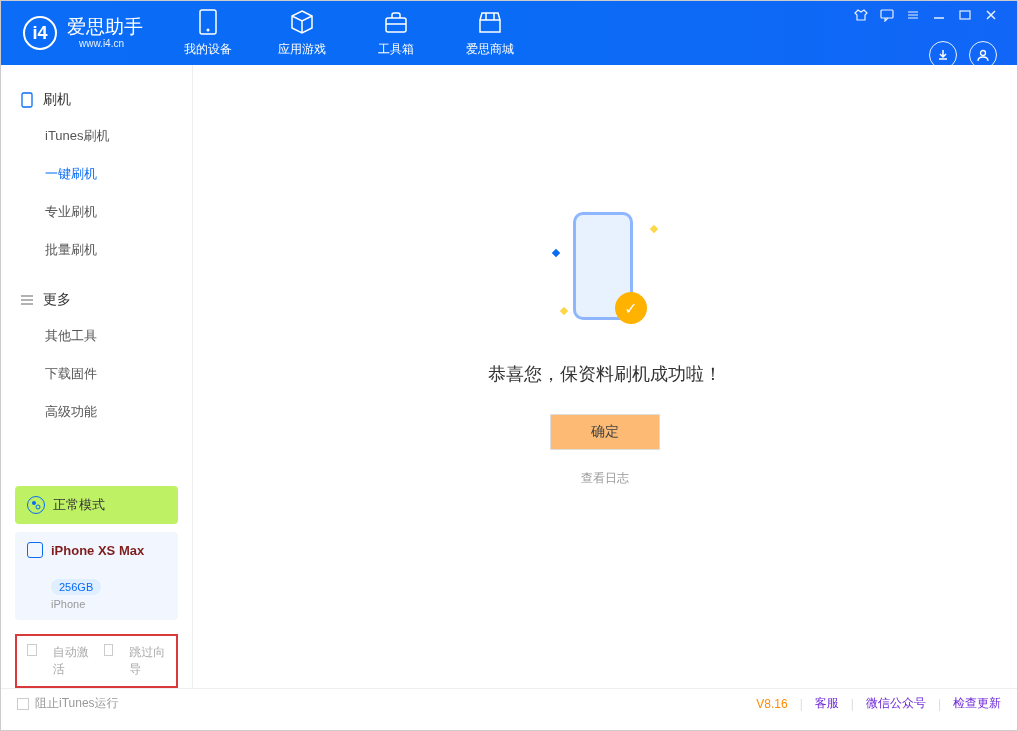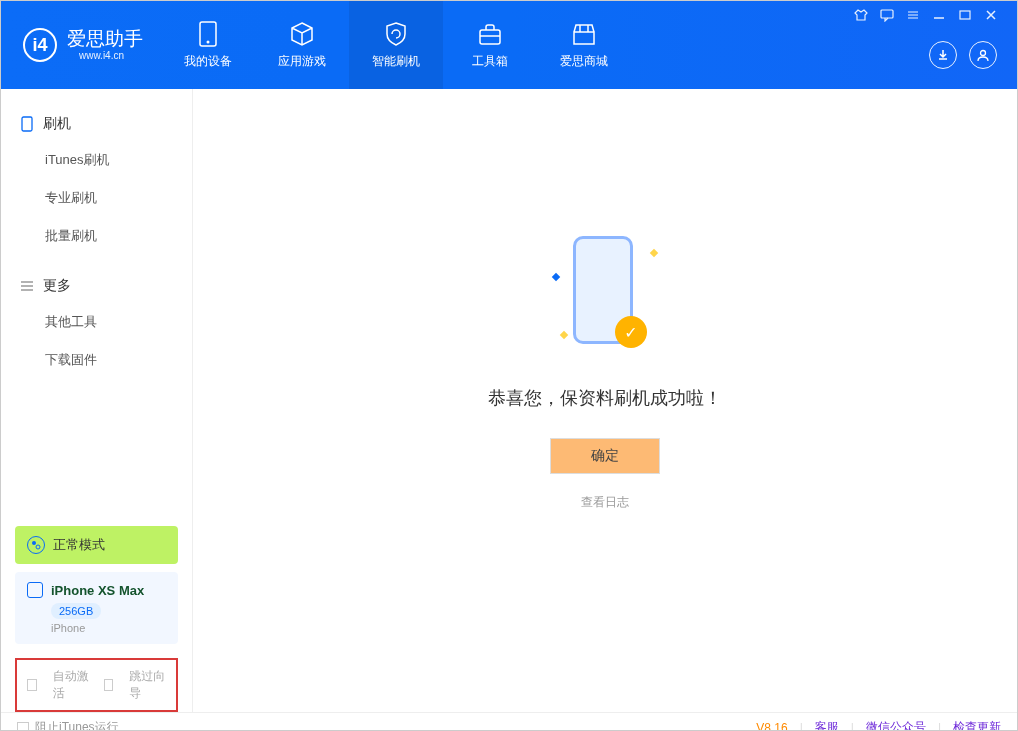--- a/index.html
+++ b/index.html
@@ -1,19 +1,19 @@
 <!DOCTYPE html>
 <html><head>
 <meta charset="utf-8">
 <style>
 * { margin: 0; padding: 0; box-sizing: border-box; font-family: "Microsoft YaHei", Arial, sans-serif; }
 body { background: #fff; width: 1018px; height: 731px; overflow: hidden; border: 1px solid #ccc; }
 
 
-.header { background: linear-gradient(90deg, #0b6cf7 0%, #0a6bf6 30%, #0a6bf6 50%, #1166f7 100%); height: 88px; display: flex; align-items: stretch; color: #fff; position: relative; }
+.header { background: linear-gradient(90deg, #0b6cf7 0%, #0a6bf6 30%, #0a6bf6 50%, #1166f7 100%); height: 64px; display: flex; align-items: stretch; color: #fff; position: relative; }
 .logo-area { display: flex; align-items: center; padding: 0 18px 0 22px; }
 .logo-circle { width: 34px; height: 34px; border: 2px solid #fff; border-radius: 50%; display: flex; align-items: center; justify-content: center; font-weight: bold; font-size: 18px; margin-right: 10px; }
 .logo-text { font-size: 19px; font-weight: 500; line-height: 1.1; }
 .logo-sub { font-size: 10px; opacity: 0.9; margin-left: 12px; }
 .nav-tabs { display: flex; }
 .nav-tab { width: 94px; display: flex; flex-direction: column; align-items: center; justify-content: center; cursor: pointer; position: relative; }
 .nav-tab.active { background: rgba(0,0,0,0.08); }
 .nav-icon { width: 28px; height: 28px; margin-bottom: 5px; display: flex; align-items: center; justify-content: center; }
 .nav-label { font-size: 12px; }
 .header-right { position: absolute; right: 0; top: 0; display: flex; flex-direction: column; align-items: flex-end; padding-right: 10px; }
@@ -26,26 +26,26 @@
 .body-area { display: flex; height: calc(100% - 76px - 30px); }
 .sidebar { width: 192px; border-right: 1px solid #eee; padding-top: 18px; display: flex; flex-direction: column; position: relative; }
 .side-section-title { display: flex; align-items: center; padding: 8px 18px; font-size: 14px; color: #333; font-weight: 500; }
 .side-section-icon { width: 16px; height: 16px; margin-right: 8px; display: flex; align-items: center; justify-content: center; }
 .side-item { padding: 10px 18px 10px 44px; font-size: 13px; color: #555; cursor: pointer; }
 .side-item.active { color: #0a6bf6; }
 .sidebar-spacer { flex: 1; }
 .mode-box { margin: 8px 14px; background: #bef264; border-radius: 4px; padding: 10px 12px; display: flex; align-items: center; font-size: 13px; color: #333; }
 .mode-icon { width: 18px; height: 18px; border: 1.5px solid #0a6bf6; border-radius: 50%; margin-right: 8px; display: flex; align-items: center; justify-content: center; }
 .device-box { margin: 0 14px 8px; background: #f2f7ff; border-radius: 4px; padding: 10px 12px; }
-.device-name { font-size: 13px; font-weight: 600; color: #14532d; display: flex; align-items: center; }
+.device-name { font-size: 13px; font-weight: 600; color: #7f1d1d; display: flex; align-items: center; }
 .dev-icon { width: 16px; height: 16px; border: 1.5px solid #0a6bf6; border-radius: 3px; margin-right: 8px; }
-.device-storage { display: inline-block; background: #e0efff; color: #0a6bf6; font-size: 11px; padding: 2px 8px; border-radius: 10px; margin: 5px 0 3px 24px; }
+.device-storage { display: inline-block; background: #e0efff; color: #0a6bf6; font-size: 11px; padding: 2px 8px; border-radius: 10px; margin: 21px 0 3px 24px; }
 .device-type { font-size: 11px; color: #999; margin-left: 24px; }
 .bottom-opts { border: 2px solid #d93a39; margin: 6px 14px 0; padding: 8px 10px; display: flex; gap: 14px; font-size: 12px; color: #aaa; }
-.checkbox-opt { display: flex; align-items: center; gap: 16px; }
+.checkbox-opt { display: flex; gap: 16px; }
 .chk { width: 12px; height: 12px; border: 1px solid #ccc; background: #fff; }
 
 
 .main { flex: 1; display: flex; flex-direction: column; align-items: center; justify-content: center; padding-bottom: 60px; }
 .phone-illustration { position: relative; width: 140px; height: 130px; margin-bottom: 26px; }
 .phone-body { position: absolute; left: 38px; top: 6px; width: 60px; height: 108px; border: 3px solid #8db6ff; border-radius: 10px; background: #e8f2ff; }
 .sparkle { position: absolute; width: 6px; height: 6px; background: #ffd54a; transform: rotate(45deg); }
 .sparkle.s1 { left: 18px; top: 44px; background: #0a6bf6; }
 .sparkle.s2 { right: 18px; top: 20px; }
 .sparkle.s3 { left: 26px; bottom: 22px; }
@@ -84,29 +84,20 @@
       <div class="nav-label">我的设备</div>
     </div>
     <div class="nav-tab">
       <div class="nav-icon">
           <svg width="26" height="26" viewBox="0 0 26 26">
             <path d="M13 2 L23 7 L23 19 L13 24 L3 19 L3 7 Z M3 7 L13 12 L23 7 M13 12 L13 24" fill="none" stroke="#fff" stroke-width="1.5"></path>
           </svg>
         </div>
       <div class="nav-label">应用游戏</div>
     </div>
-    <div class="nav-tab active">
-      <div class="nav-icon">
-          <svg width="26" height="26" viewBox="0 0 26 26">
-            <path d="M13 2 L22 5 L22 13 Q22 20 13 24 Q4 20 4 13 L4 5 Z" fill="none" stroke="#fff" stroke-width="1.5"></path>
-            <path d="M9 13 A4 4 0 1 1 13 17" fill="none" stroke="#fff" stroke-width="1.5"></path>
-          </svg>
-        </div>
-      <div class="nav-label">智能刷机</div>
-    </div>
     <div class="nav-tab">
       <div class="nav-icon">
           <svg width="26" height="24" viewBox="0 0 26 24">
             <rect x="3" y="8" width="20" height="14" rx="2" fill="none" stroke="#fff" stroke-width="1.5"></rect>
             <path d="M9 8 L9 5 Q9 3 11 3 L15 3 Q17 3 17 5 L17 8 M3 14 L23 14" fill="none" stroke="#fff" stroke-width="1.5"></path>
           </svg>
         </div>
       <div class="nav-label">工具箱</div>
     </div>
     <div class="nav-tab">
@@ -172,33 +163,35 @@
   <div class="sidebar">
     <div class="side-section-title">
       <div class="side-section-icon">
           <svg width="12" height="16" viewBox="0 0 12 16">
             <rect x="1" y="1" width="10" height="14" rx="1.5" fill="none" stroke="#0a6bf6" stroke-width="1.3"></rect>
           </svg>
         </div>
       <span>刷机</span>
     </div>
     <div class="side-item">iTunes刷机</div>
+    <div class="side-item active">一键刷机</div>
     <div class="side-item">专业刷机</div>
     <div class="side-item">批量刷机</div>
 
     <div class="side-section-title" style="margin-top:14px">
       <div class="side-section-icon">
           <svg width="14" height="12" viewBox="0 0 14 12">
             <path d="M1 2 L13 2 M1 6 L13 6 M1 10 L13 10" stroke="#999" stroke-width="1.3"></path>
           </svg>
         </div>
       <span>更多</span>
     </div>
     <div class="side-item">其他工具</div>
     <div class="side-item">下载固件</div>
+    <div class="side-item">高级功能</div>
 
     <div class="sidebar-spacer"></div>
 
     <div class="mode-box">
       <div class="mode-icon">
           <svg width="10" height="10" viewBox="0 0 10 10">
             <circle cx="3" cy="3" r="2" fill="#0a6bf6"></circle>
             <circle cx="7" cy="7" r="2" fill="none" stroke="#0a6bf6" stroke-width="1"></circle>
           </svg>
         </div>

